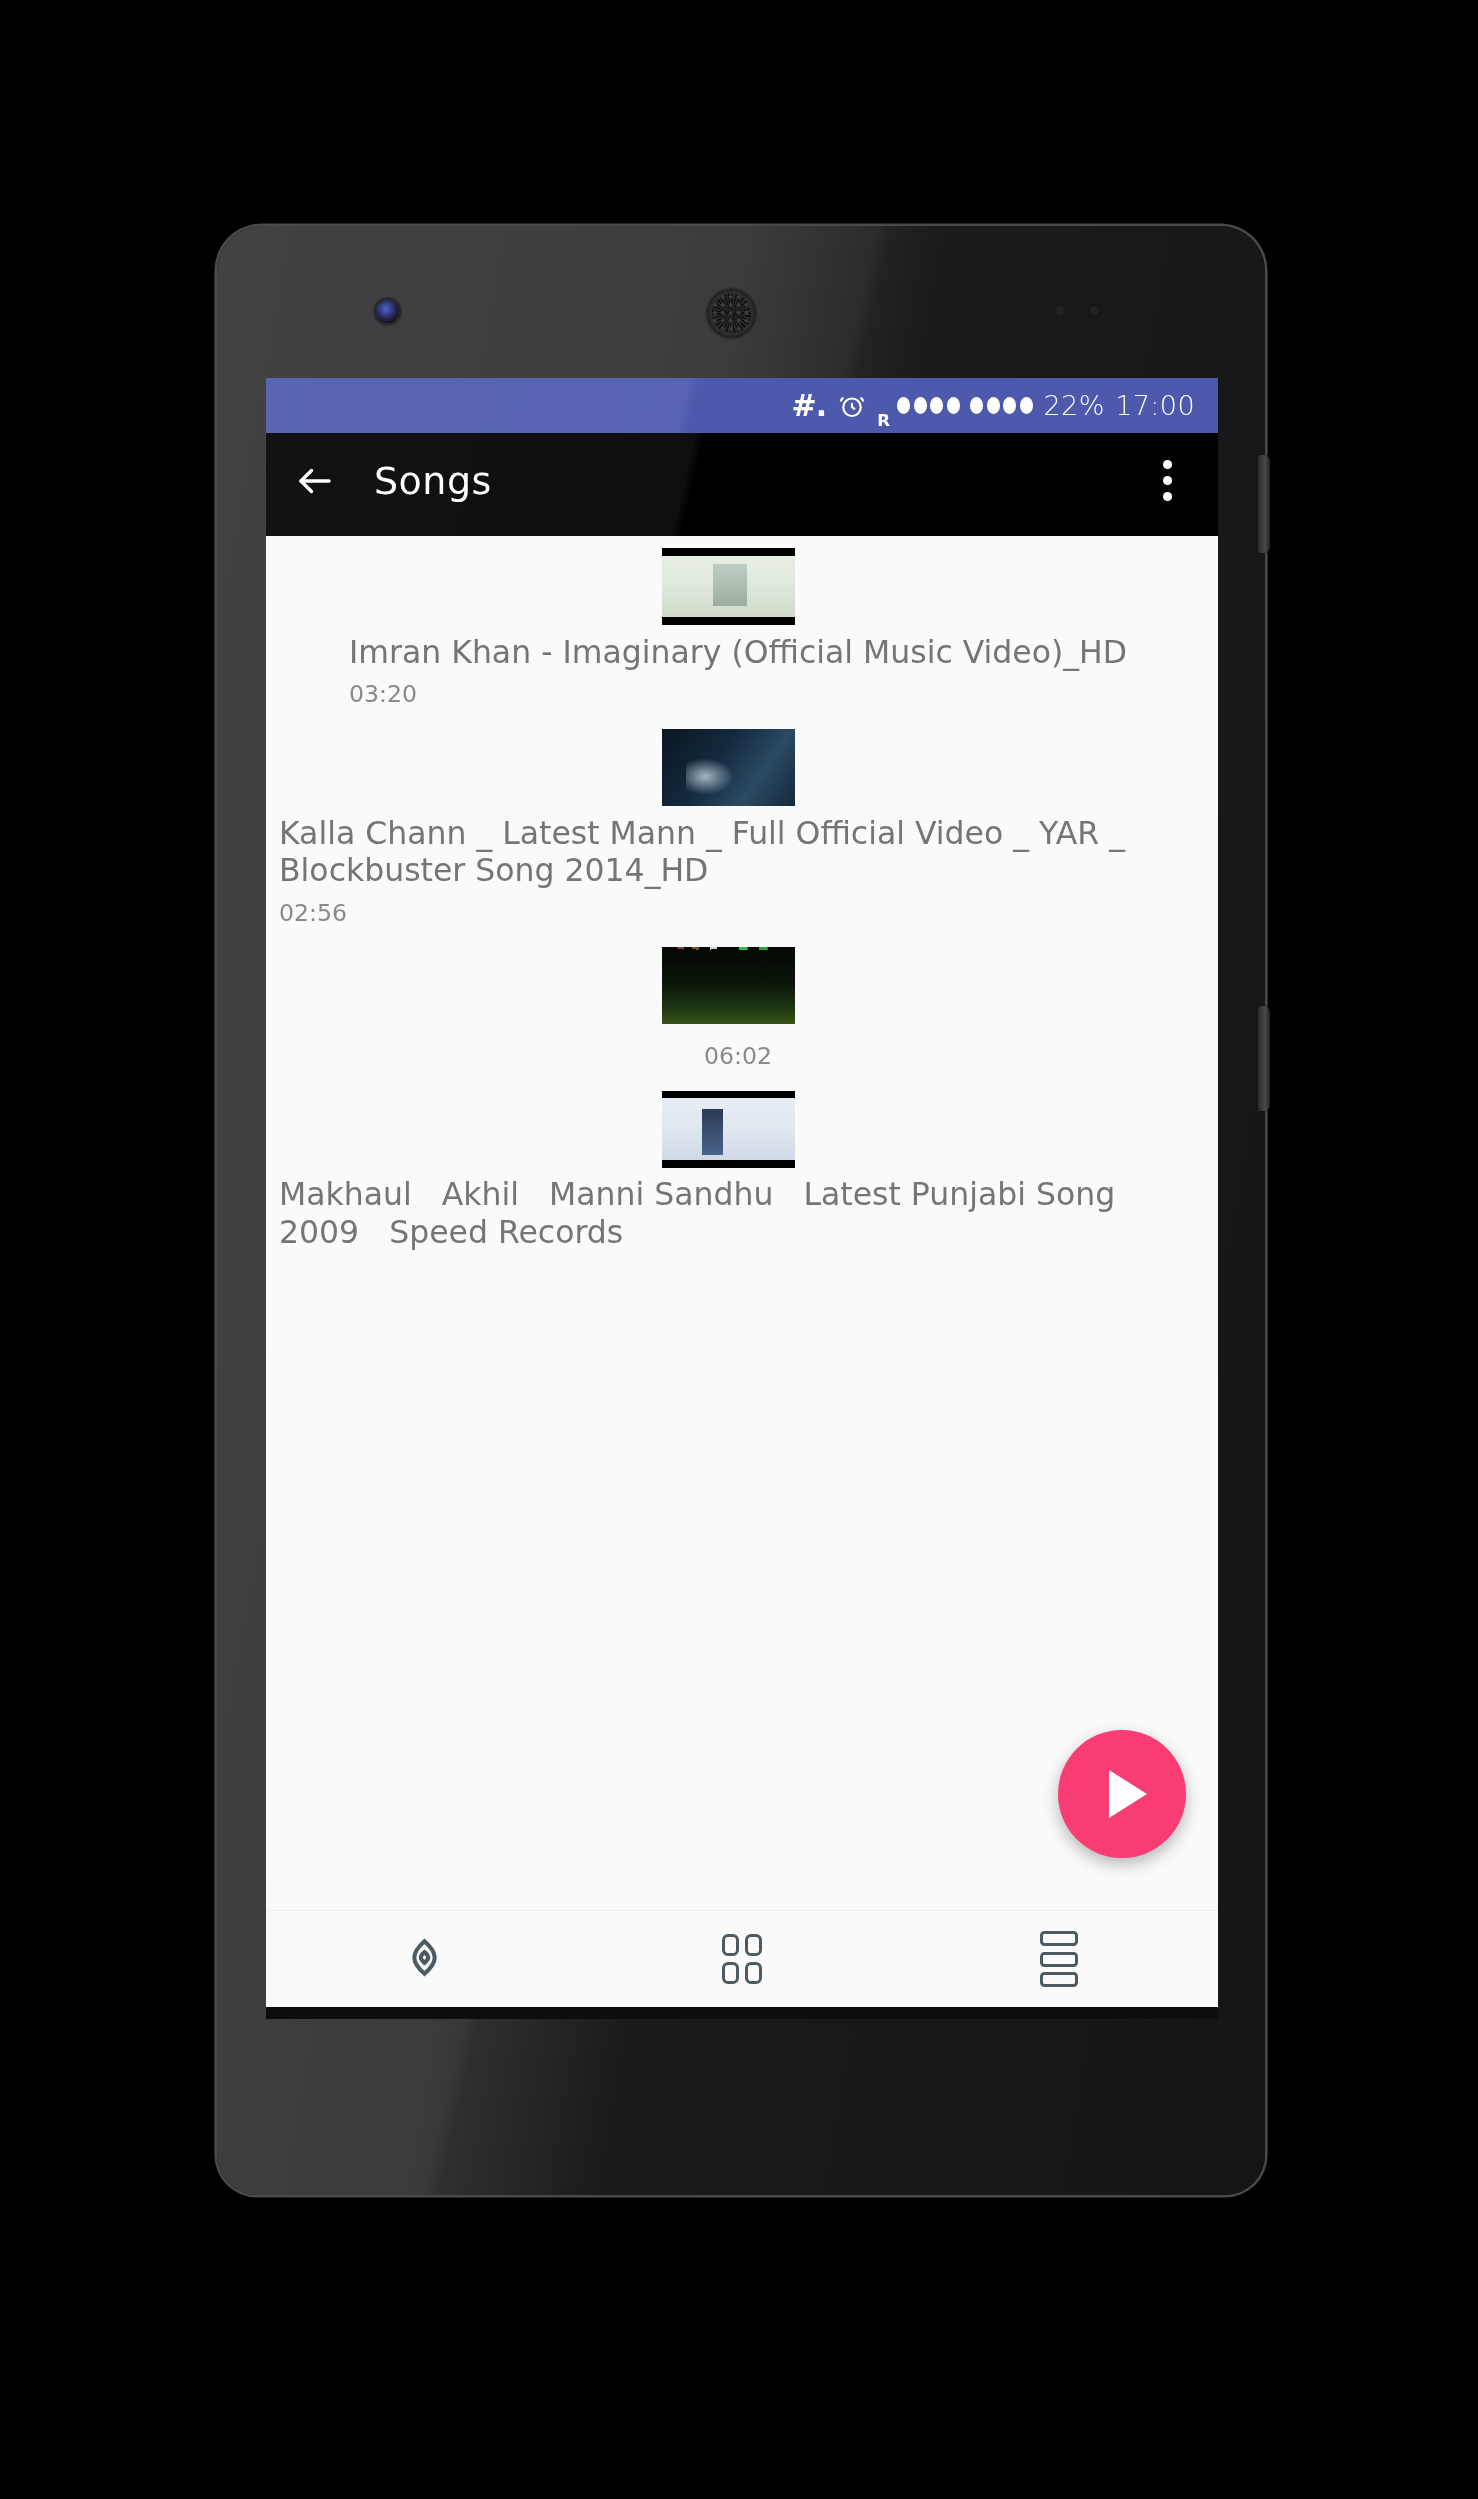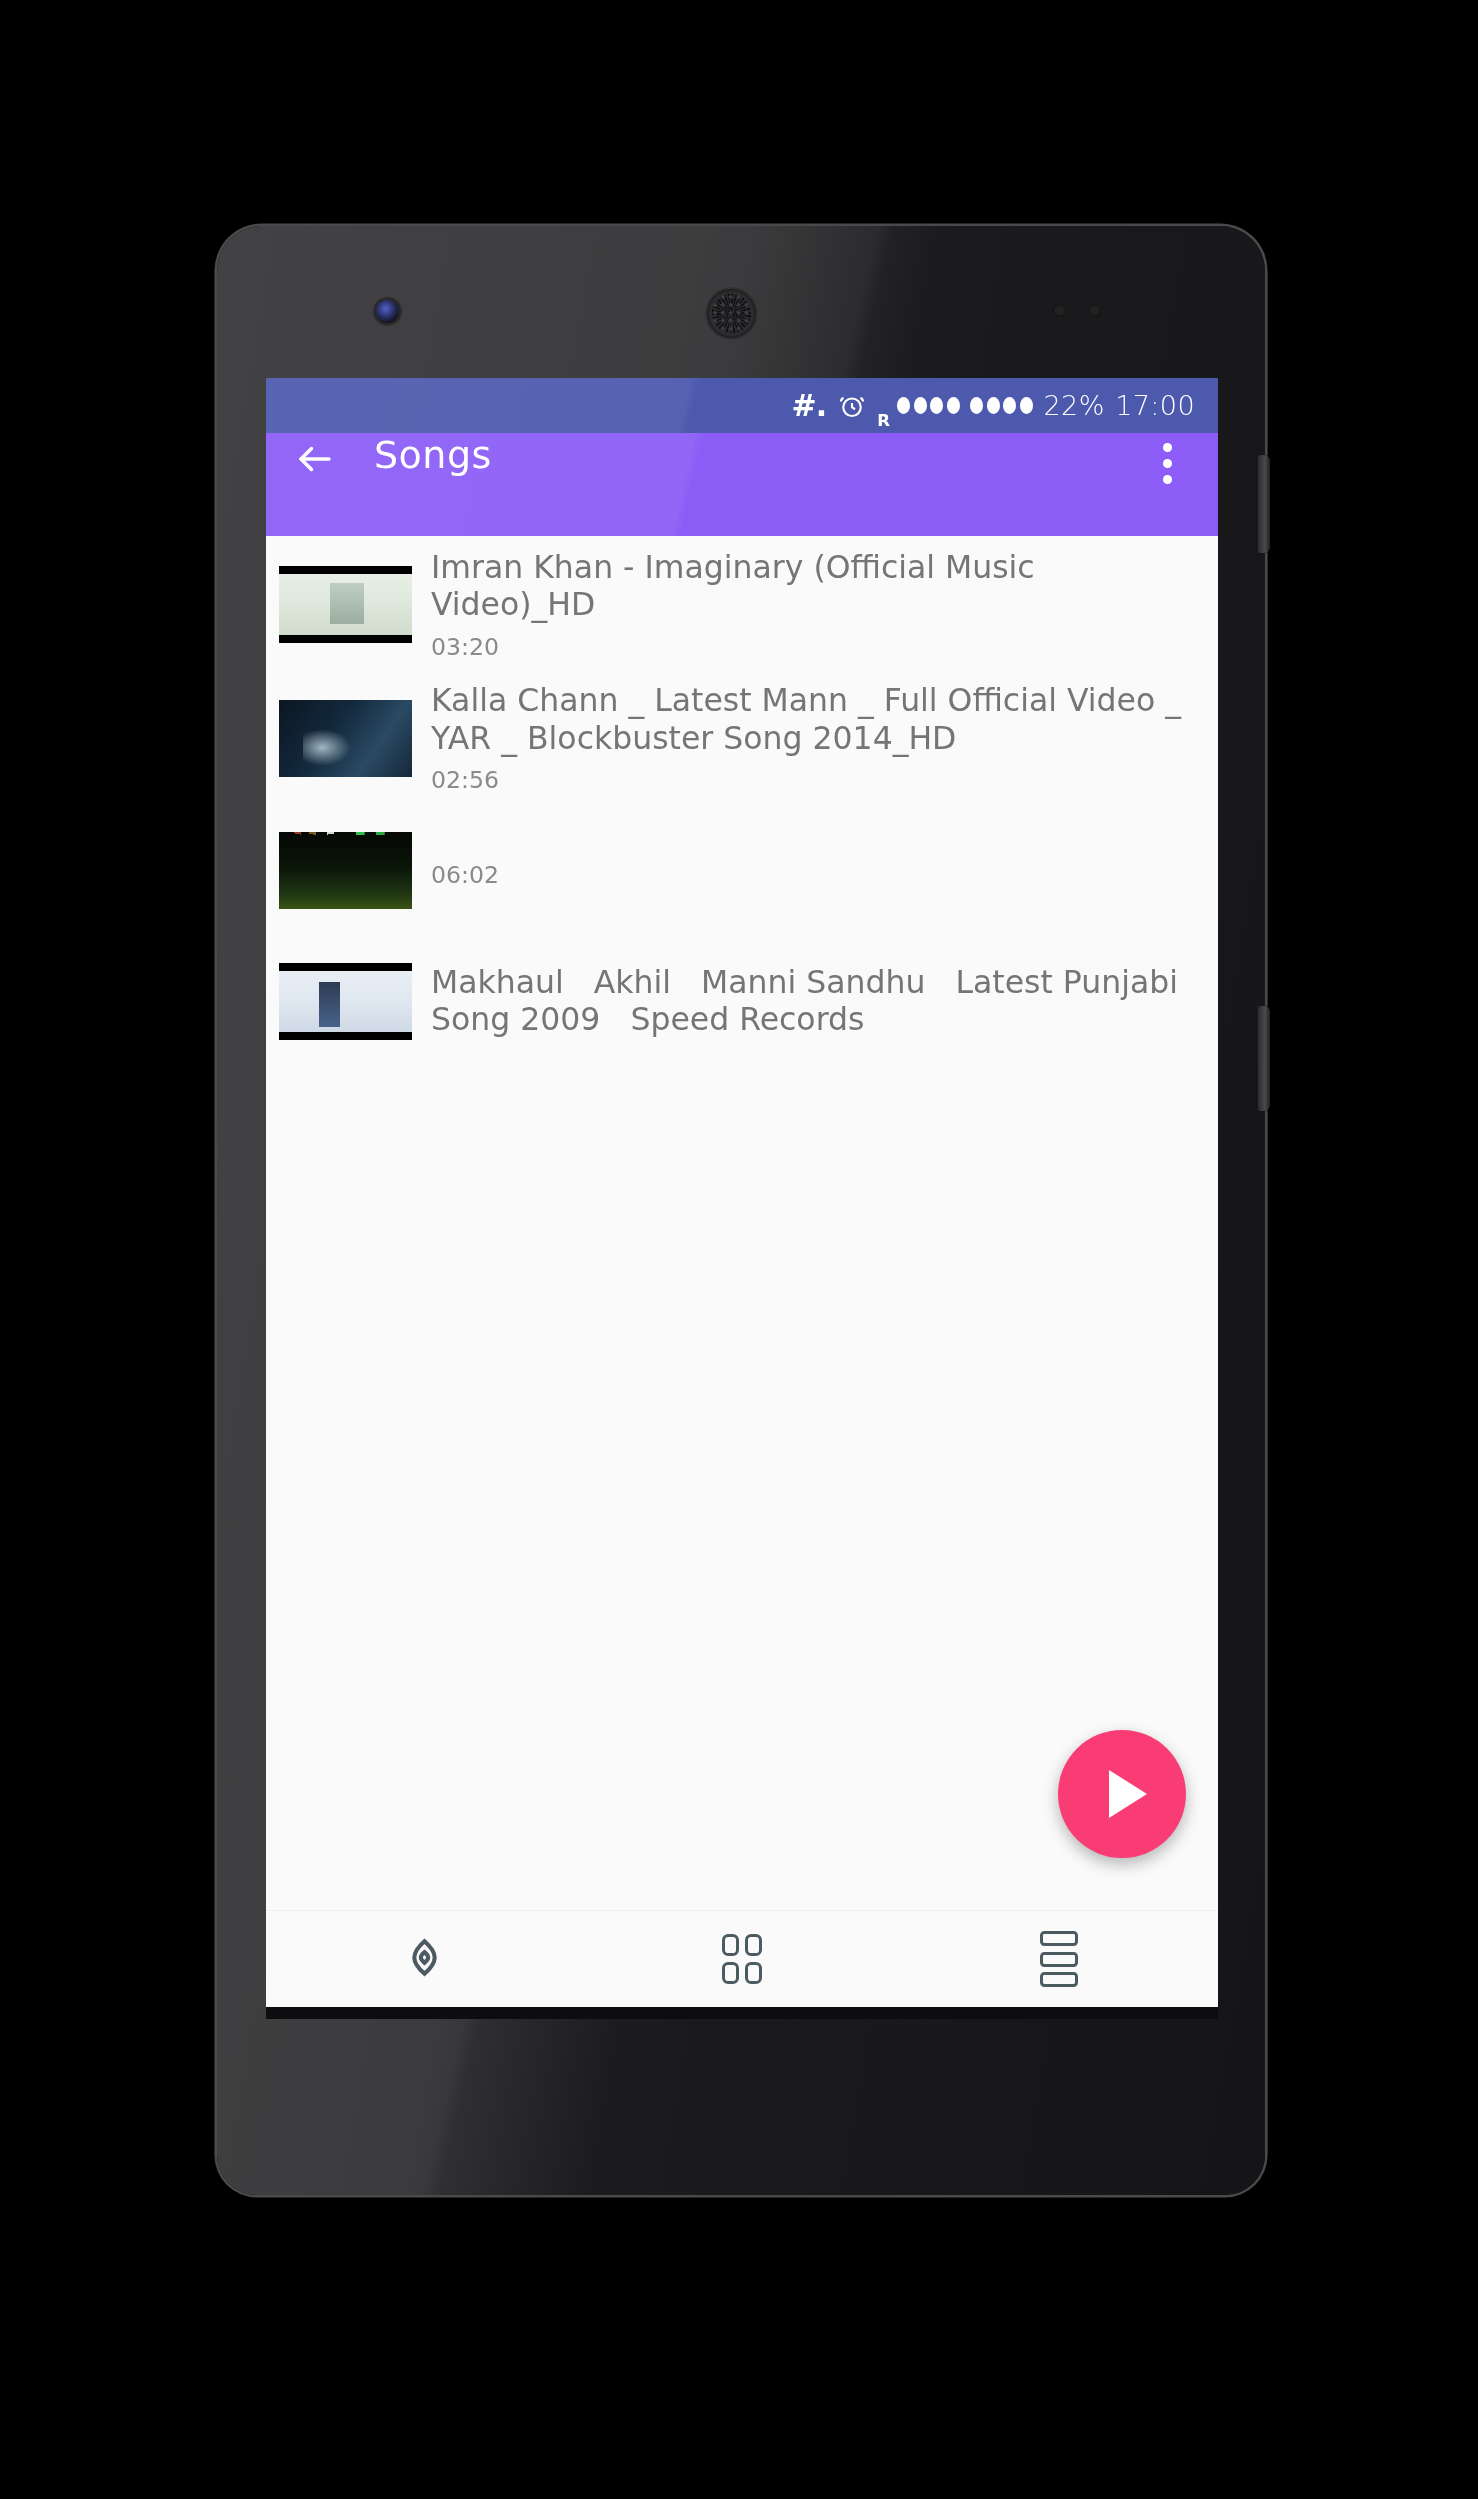--- a/index.html
+++ b/index.html
@@ -137,22 +137,23 @@
   .sig i {
     display: block;
     width: 13px; height: 16.6px;
     border-radius: 50%;
     background: #ffffff;
   }
 
   
   .appbar {
     height: 103px;
-    background: #8b5cf6;
+    background: #000000;
     display: flex;
+    align-items: center;
     padding: 0 26px 8px 23px;
     position: relative;
   }
   .appbar::after {
     content: "";
     position: absolute; inset: 0;
     background: linear-gradient(103deg, rgba(255,255,255,0.07) 0%, rgba(255,255,255,0.06) 44%, rgba(255,255,255,0) 45%);
     pointer-events: none;
   }
   .back-btn {
@@ -185,22 +186,23 @@
   
   .list {
     height: calc(1629px - 55px - 103px - 97px);
     overflow: hidden;
     background: #fafafa;
     position: relative;
   }
   .row {
     display: flex;
     align-items: center;
-    padding: 4px 21px 0 13px;
+    padding: 12px 21px 0 13px;
     min-height: 131px;
+    flex-direction: column;
   }
   .thumb {
     flex: 0 0 auto;
     width: 133px;
     height: 77px;
     background: #000;
     margin-right: 19px;
     position: relative;
     overflow: hidden;
   }

